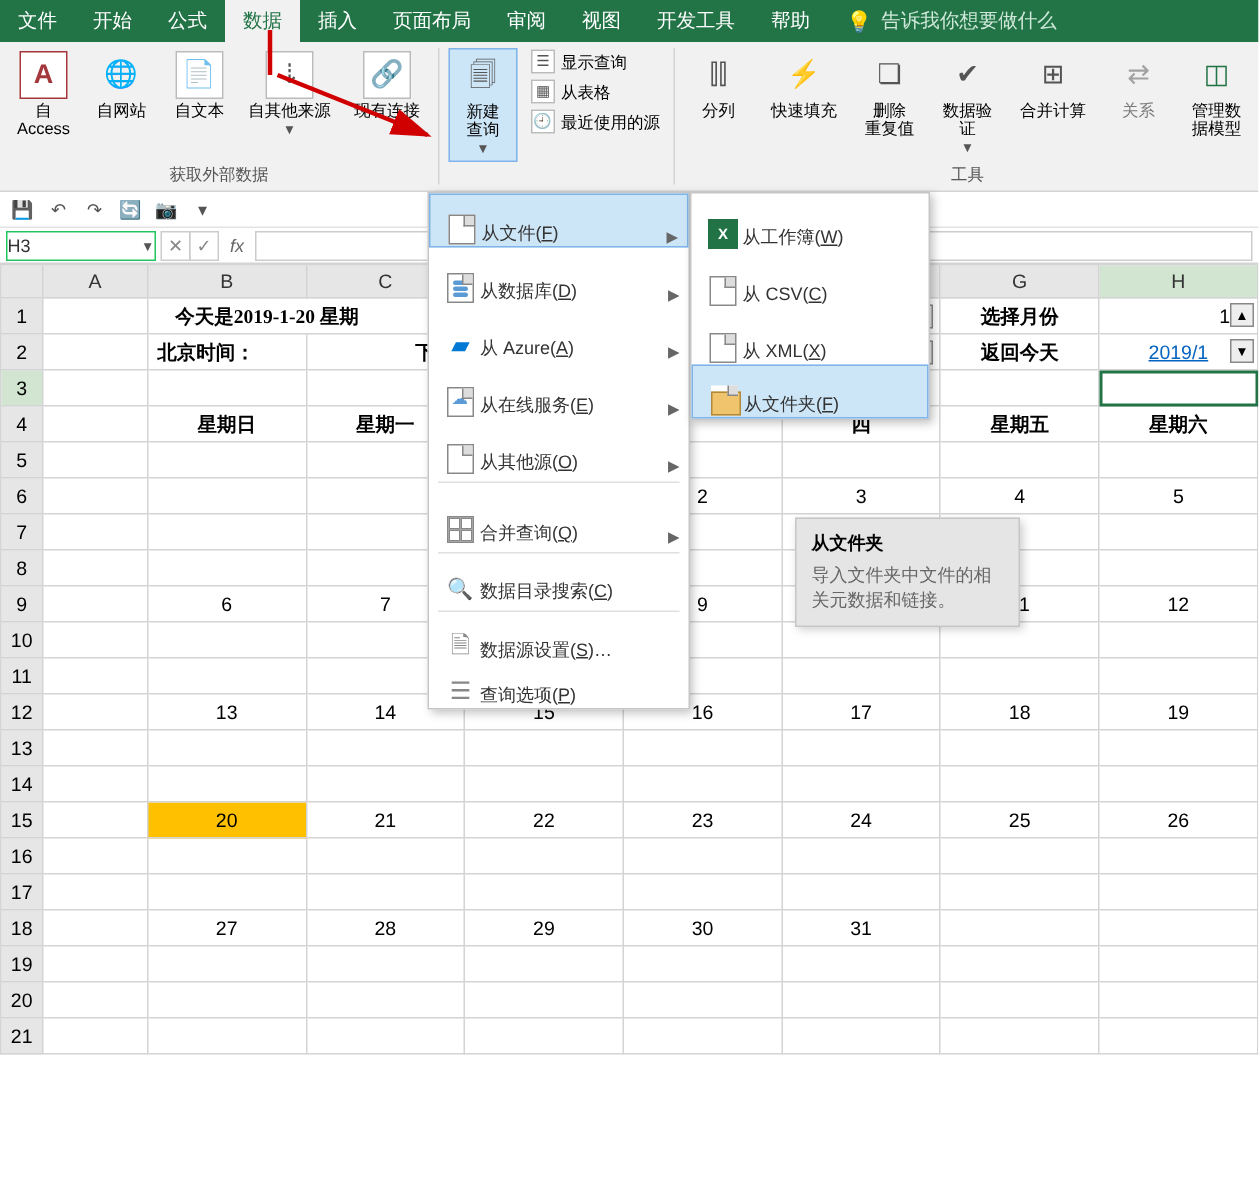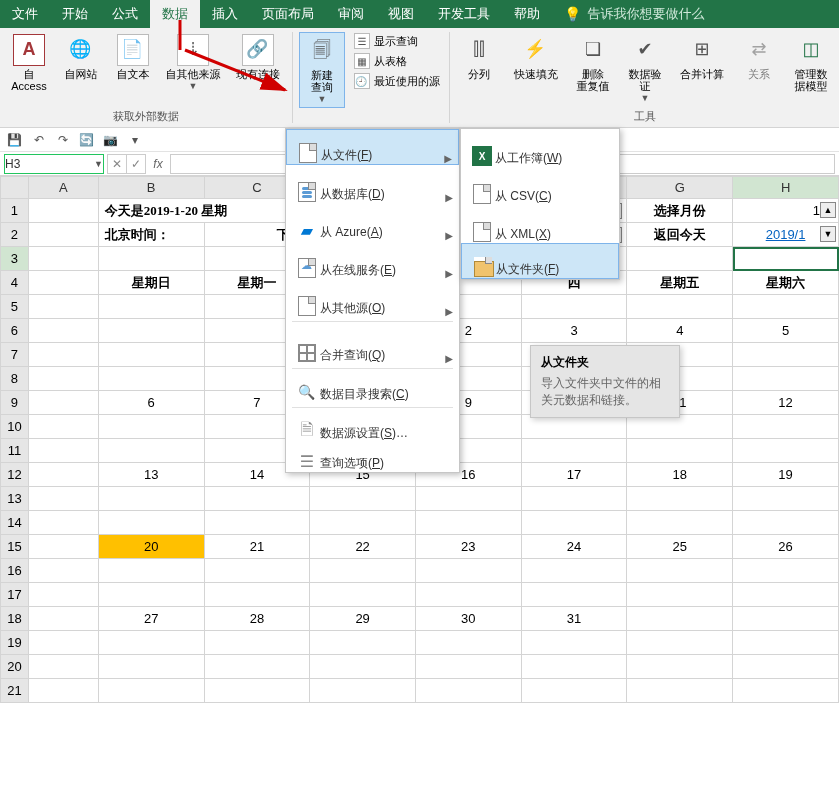--- a/index.html
+++ b/index.html
@@ -303,21 +303,21 @@
       <th>E</th>
       <th>F</th>
       <th>G</th>
       <th style="background:#d1e5d1;">H</th>
     </tr>
   </thead>
   <tbody>
     <tr>
       <th>1</th>
           <td></td>
-      <td colspan="3" class="bold" style="text-align:left;padding-left:6px;">今天是2019-1-20 星期</td>
+      <td colspan="3" class="bold" style="text-align:left;padding-left:18px;">今天是2019-1-20 星期</td>
       <td></td>
       <td style="text-align:right;padding-right:4px;"><span class="arrow-btn">▲</span></td>
       <td class="bold">选择月份</td>
       <td style="text-align:right;padding-right:18px;position:relative;"><span>1</span><span class="arrow-btn" style="position:absolute;right:2px;top:3px;">▲</span></td>
     </tr>
     <tr>
       <th>2</th>
           <td></td>
       <td class="bold" style="text-align:left;padding-left:6px;">北京时间：</td>
       <td class="bold" style="text-align:right;">下午1</td>

